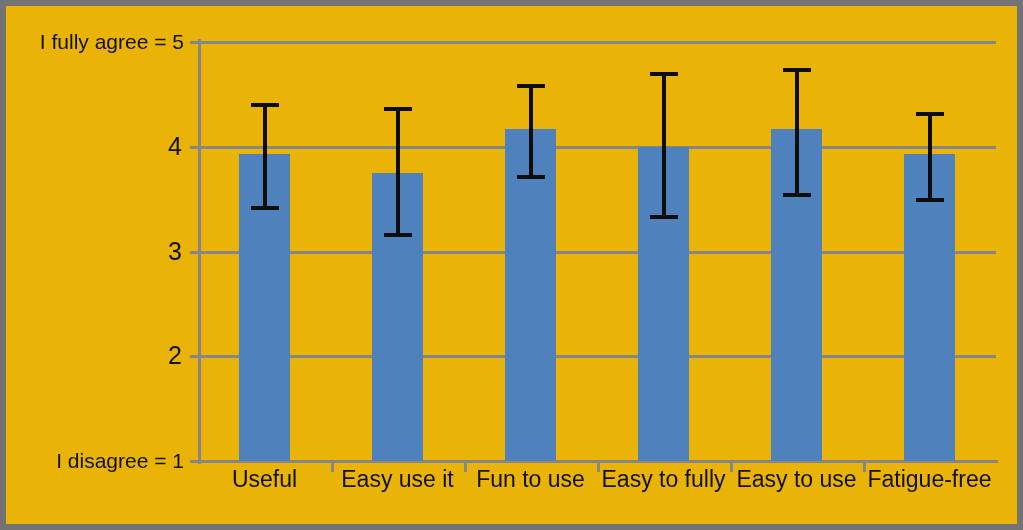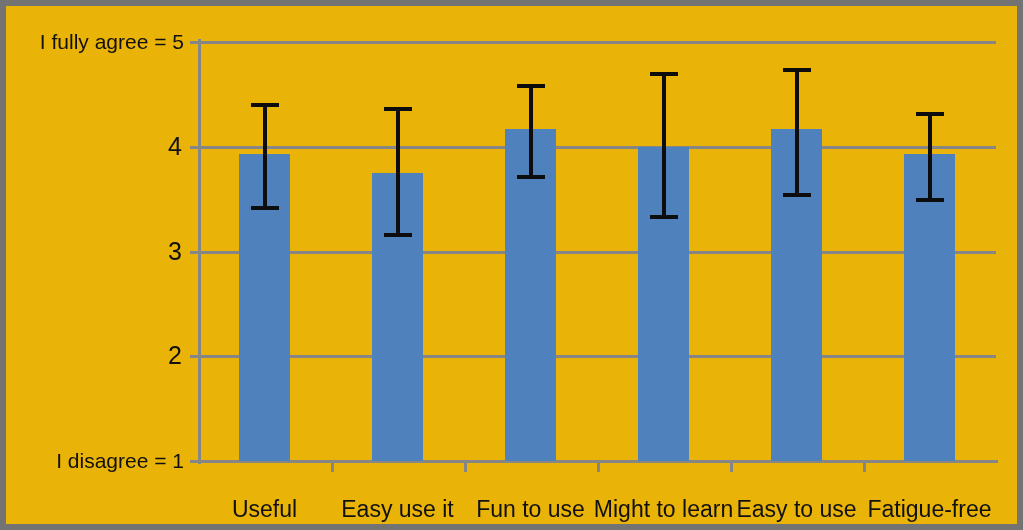--- a/index.html
+++ b/index.html
@@ -102,21 +102,21 @@
     left: 50%;
     margin-left: -14px;
     width: 28px;
     height: 4px;
     background: #0d0d0d;
   }
   .err-cap.top { top: 0; }
   .err-cap.bottom { bottom: 0; }
   .catlabel {
     position: absolute;
-    top: 492px;
+    top: 462px;
     font-size: 23px;
     color: #111111;
     text-align: center;
     white-space: nowrap;
     line-height: 1;
     transform: translateX(-50%);
   }
 </style>
 </head>
 <body>
@@ -181,21 +181,21 @@
 
   <div id="ticklabels">
       <div class="ylabel" style="top: 337.25px; left: 0px; width: 176px;">2</div>
       <div class="ylabel" style="top: 232.5px; left: 0px; width: 176px;">3</div>
       <div class="ylabel" style="top: 127.75px; left: 0px; width: 176px;">4</div>
     </div>
   <div id="catlabels">
       <div class="catlabel" style="left: 258.5px;">Useful</div>
       <div class="catlabel" style="left: 391.5px;">Easy use it</div>
       <div class="catlabel" style="left: 524.5px;">Fun to use</div>
-      <div class="catlabel" style="left: 657.5px;">Might to learn</div>
+      <div class="catlabel" style="left: 657.5px;">Easy to fully</div>
       <div class="catlabel" style="left: 790.5px; text-align: right;">Easy to use</div>
       <div class="catlabel" style="left: 923.5px;">Fatigue-free</div>
     </div>
   <div id="xticks">
       <div class="xtick" style="left: 325px;"></div>
       <div class="xtick" style="left: 458px;"></div>
       <div class="xtick" style="left: 591px;"></div>
       <div class="xtick" style="left: 724px;"></div>
       <div class="xtick" style="left: 857px;"></div>
     </div>

